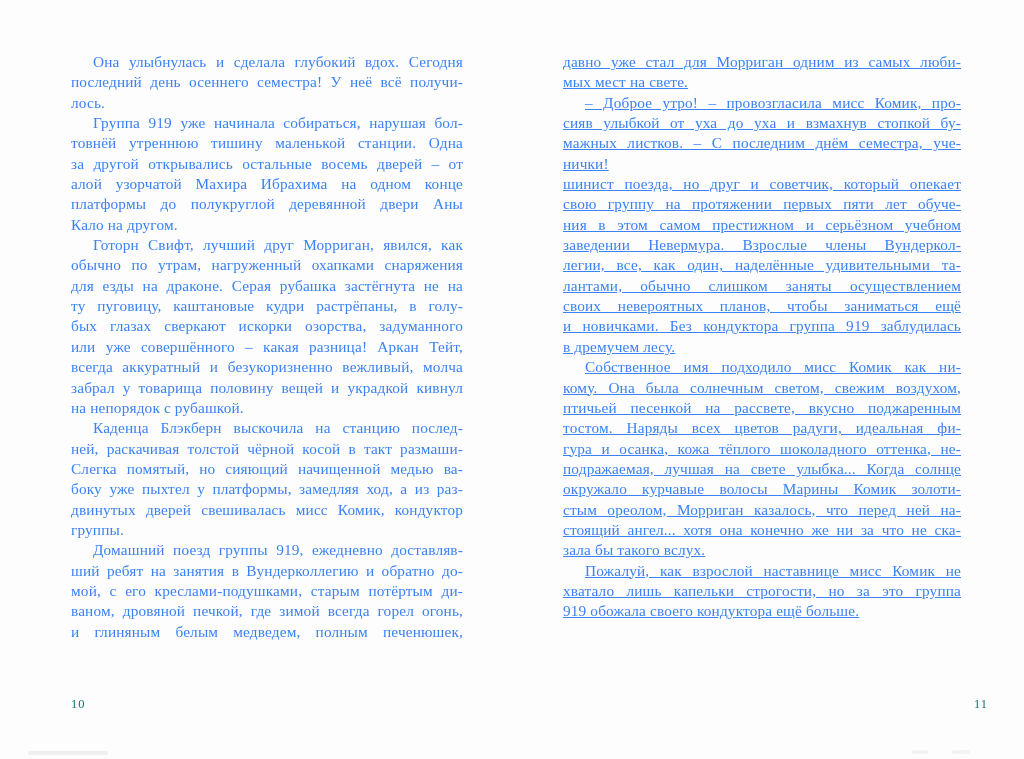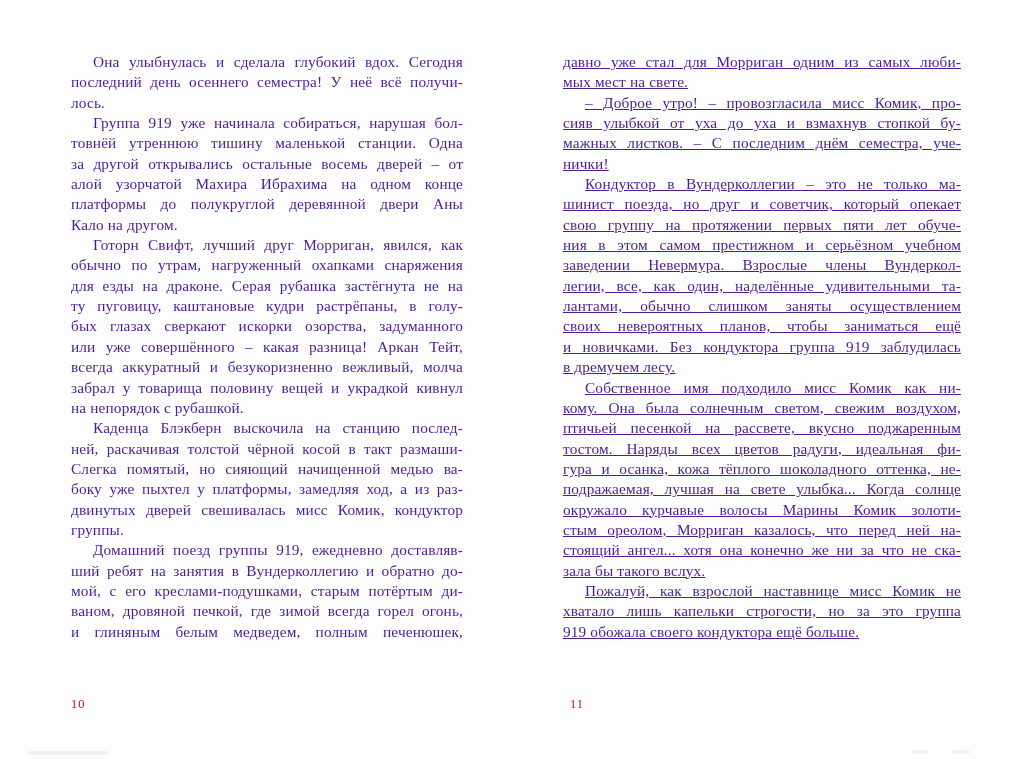--- a/index.html
+++ b/index.html
@@ -10,43 +10,43 @@
     overflow: hidden;
   }
   .spread {
     position: relative;
     width: 1024px; height: 759px;
     background: #fdfdfd;
   }
   .page-text {
     position: absolute;
     top: 52px;
-    color: #4c1d95;
+    color: #3b82f6;
     font-size: 15.3px;
     line-height: 20.35px;
     letter-spacing: 0.15px;
   }
   .page-text.left  { left: 71px;  width: 392px; }
   .page-text.right { left: 563px; width: 398px; text-decoration: underline; }
   .line {
     text-align: justify;
     text-align-last: justify;
     white-space: normal;
   }
   .line.end { text-align-last: left; }
   .line.indent { text-indent: 22px; }
   .pagenum {
     position: absolute;
     top: 697px;
-    color: #b91c1c;
+    color: #0f766e;
     font-size: 12.5px;
     letter-spacing: 1px;
   }
   .pagenum.left  { left: 71px; }
-  .pagenum.right { left: 570px; width: 398px; }
+  .pagenum.right { left: 590px; width: 398px; text-align: right; }
   .edge-smudge {
     position: absolute;
     height: 4px;
     border-radius: 2px;
     background: #f0f0f0;
   }
   .edge-smudge.s1 { left: 28px;  top: 751px; width: 80px; }
   .edge-smudge.s2 { left: 912px; top: 750px; width: 16px; background:#f3f3f3; }
   .edge-smudge.s3 { left: 952px; top: 750px; width: 18px; background:#f3f3f3; }
 </style>
@@ -87,21 +87,20 @@
       <div class="line">и глиняным белым медведем, полным печенюшек,</div>
     </div>
 
   <div class="page-text right">
       <div class="line">давно уже стал для Морриган одним из самых люби-</div>
       <div class="line end">мых мест на свете.</div>
       <div class="line indent">– Доброе утро! – провозгласила мисс Комик, про-</div>
       <div class="line">сияв улыбкой от уха до уха и взмахнув стопкой бу-</div>
       <div class="line">мажных листков. – С последним днём семестра, уче-</div>
       <div class="line end">нички!</div>
-      <div class="line indent">Кондуктор в Вундерколлегии – это не только ма-</div>
       <div class="line">шинист поезда, но друг и советчик, который опекает</div>
       <div class="line">свою группу на протяжении первых пяти лет обуче-</div>
       <div class="line">ния в этом самом престижном и серьёзном учебном</div>
       <div class="line">заведении Невермура. Взрослые члены Вундеркол-</div>
       <div class="line">легии, все, как один, наделённые удивительными та-</div>
       <div class="line">лантами, обычно слишком заняты осуществлением</div>
       <div class="line">своих невероятных планов, чтобы заниматься ещё</div>
       <div class="line">и новичками. Без кондуктора группа 919 заблудилась</div>
       <div class="line end">в дремучем лесу.</div>
       <div class="line indent">Собственное имя подходило мисс Комик как ни-</div>

